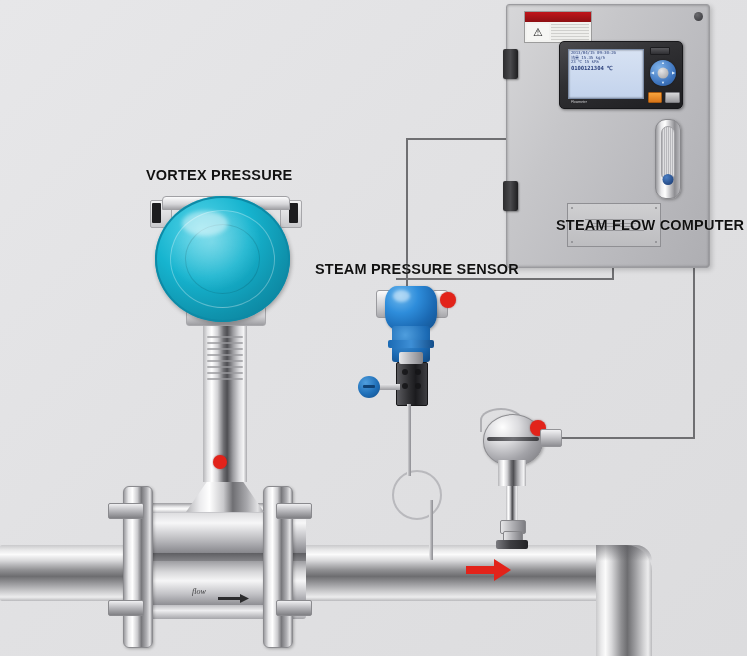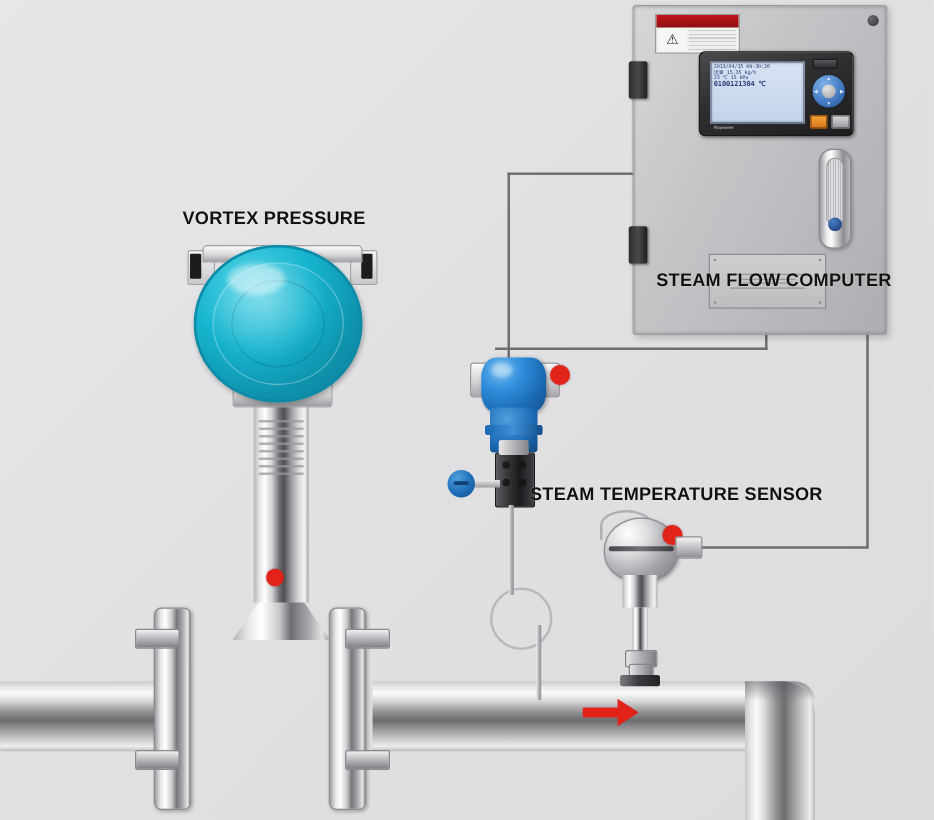--- a/index.html
+++ b/index.html
@@ -177,20 +177,33 @@
        border-top-right-radius:26px;"></div>
   <div style="position:absolute;left:596px;top:545px;width:56px;height:16px;
        background:linear-gradient(to bottom,rgba(90,90,95,.55),rgba(90,90,95,0));border-top-right-radius:26px;"></div>
 
   <div id="flowArrow" style="left:466px;top:558px;width:46px;height:24px;">
     <svg width="46" height="24" viewBox="0 0 46 24">
       <path d="M0 8 L28 8 L28 1 L45 12 L28 23 L28 16 L0 16 Z" fill="#e2231a"></path>
     </svg>
   </div>
 
+  <div id="spool" style="left:140px;top:503px;width:166px;height:126px;">
+    <div class="spool-band" style="top:0;height:10px;background:linear-gradient(to bottom,#9b9b9f,#e9e9eb 40%,#fdfdfd 60%,#c0c0c4);border-radius:3px;"></div>
+    <div class="spool-band" style="top:10px;height:40px;background:linear-gradient(to bottom,#dedee0,#f7f7f8 25%,#b6b6ba 70%,#87878c);"></div>
+    <div class="spool-band" style="top:50px;height:8px;background:linear-gradient(to bottom,#5e5e62,#838387);"></div>
+    <div class="spool-band" style="top:58px;height:44px;background:linear-gradient(to bottom,#9d9da1,#d8d8da 25%,#f6f6f7 45%,#c2c2c6 75%,#8e8e93);"></div>
+    <div class="spool-band" style="top:102px;height:14px;background:linear-gradient(to bottom,#bfbfc3,#eeeef0 40%,#a5a5a9);border-radius:0 0 3px 3px;"></div>
+    <div id="flowtxt" style="left:52px;top:84px;">flow</div>
+    <div id="flowarrowsmall" style="left:78px;top:86px;width:32px;height:9px;">
+      <svg width="32" height="9" viewBox="0 0 32 9">
+        <path d="M0 3 L22 3 L22 0 L31 4.5 L22 9 L22 6 L0 6 Z" fill="#2c2c2e"></path>
+      </svg>
+    </div>
+  </div>
 
   <div class="flange" style="left:123px;top:486px;width:28px;height:160px;"></div>
   <div class="bolt" style="left:108px;top:503px;width:34px;height:14px;"></div>
   <div class="bolt" style="left:108px;top:600px;width:34px;height:14px;"></div>
 
   <div class="flange" style="left:263px;top:486px;width:28px;height:160px;"></div>
   <div class="bolt" style="left:276px;top:503px;width:34px;height:14px;"></div>
   <div class="bolt" style="left:276px;top:600px;width:34px;height:14px;"></div>
 
   <div id="vx-cone" style="left:186px;top:478px;width:78px;height:34px;"></div>
@@ -314,16 +327,16 @@
       <div class="ln" style="width:44%;"></div>
       <div class="ln" style="width:66%;"></div>
       <div class="scr" style="left:3px;top:3px;"></div>
       <div class="scr" style="right:3px;top:3px;"></div>
       <div class="scr" style="left:3px;bottom:3px;"></div>
       <div class="scr" style="right:3px;bottom:3px;"></div>
     </div>
   </div>
 
   <div class="lbl" style="left:146px;top:167px;">VORTEX PRESSURE</div>
-  <div class="lbl" style="left:525px;top:217px;">STEAM FLOW COMPUTER</div>
-  <div class="lbl" style="left:424px;top:388px;">STEAM TEMPERATURE SENSOR</div>
+  <div class="lbl" style="left:556px;top:217px;">STEAM FLOW COMPUTER</div>
+  <div class="lbl" style="left:315px;top:261px;">STEAM PRESSURE SENSOR</div>
 
 </div>
 
 </body></html>

